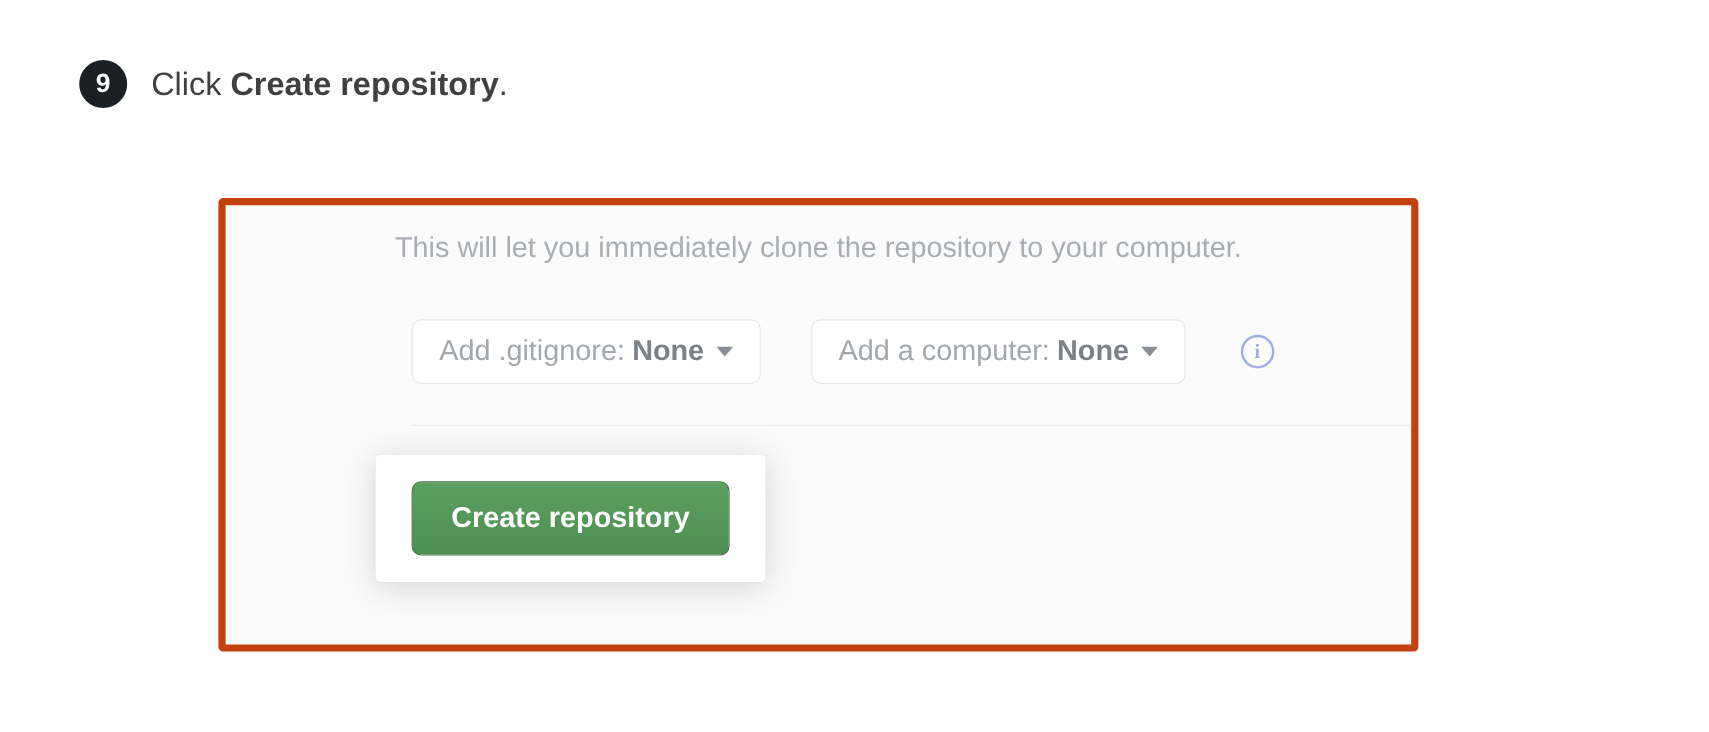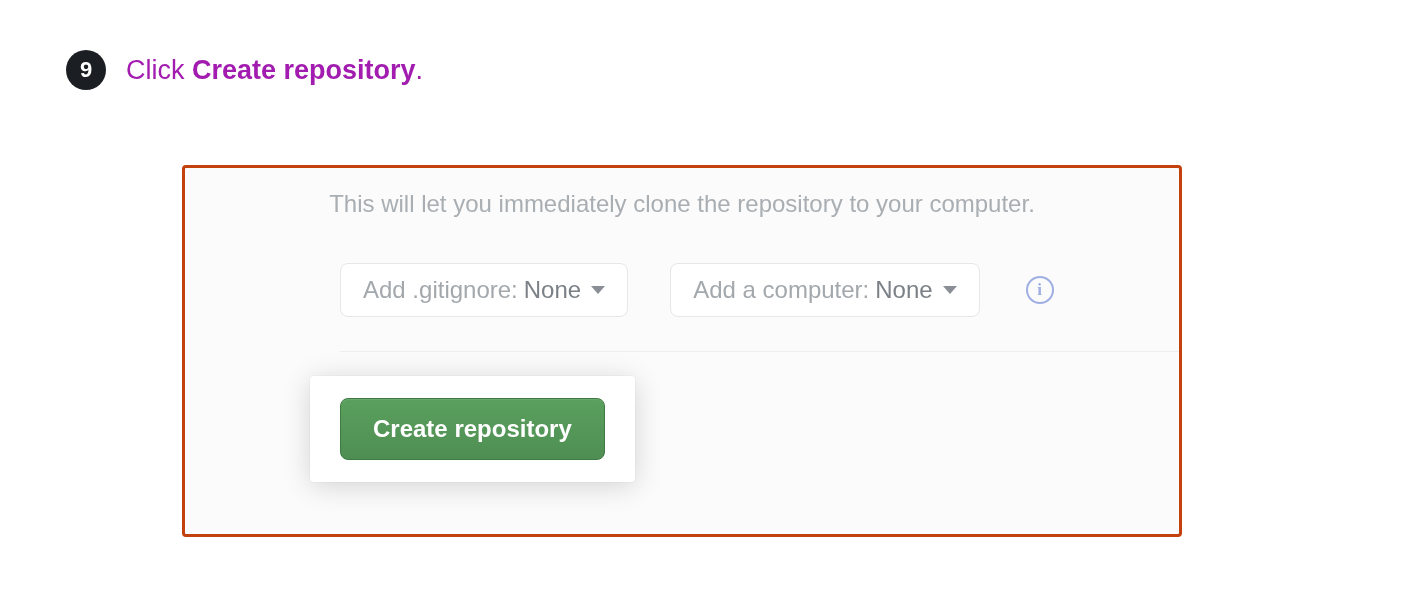--- a/index.html
+++ b/index.html
@@ -24,31 +24,31 @@
       color: #ffffff;
       font-size: 22px;
       font-weight: 600;
       display: flex;
       align-items: center;
       justify-content: center;
       flex-shrink: 0;
     }
     .step-text {
       font-size: 27px;
-      color: #a21caf;
+      color: #404040;
       font-weight: 400;
     }
     .step-text .bold {
       font-weight: 700;
     }
     .screenshot-panel {
       margin: 75px 0 0 182px;
       width: 1000px;
       background: #fbfbfb;
-      border: 3px solid #c2410c;
+      border: 6px solid #c2410c;
       border-radius: 4px;
       padding: 0;
       position: relative;
     }
     .panel-hint {
       text-align: center;
       color: #a9aeb3;
       font-size: 24px;
       padding: 22px 30px 28px 30px;
       font-weight: 400;
@@ -65,21 +65,21 @@
       border-radius: 8px;
       padding: 12px 22px;
       font-size: 24px;
       display: flex;
       align-items: center;
       gap: 6px;
       color: #a3a8ad;
     }
     .dropdown .value {
       color: #7b8187;
-      font-weight: 400;
+      font-weight: 700;
     }
     .caret-down {
       width: 0;
       height: 0;
       border-left: 7px solid transparent;
       border-right: 7px solid transparent;
       border-top: 8px solid #8a8f95;
       margin-left: 4px;
     }
     .info-icon {

